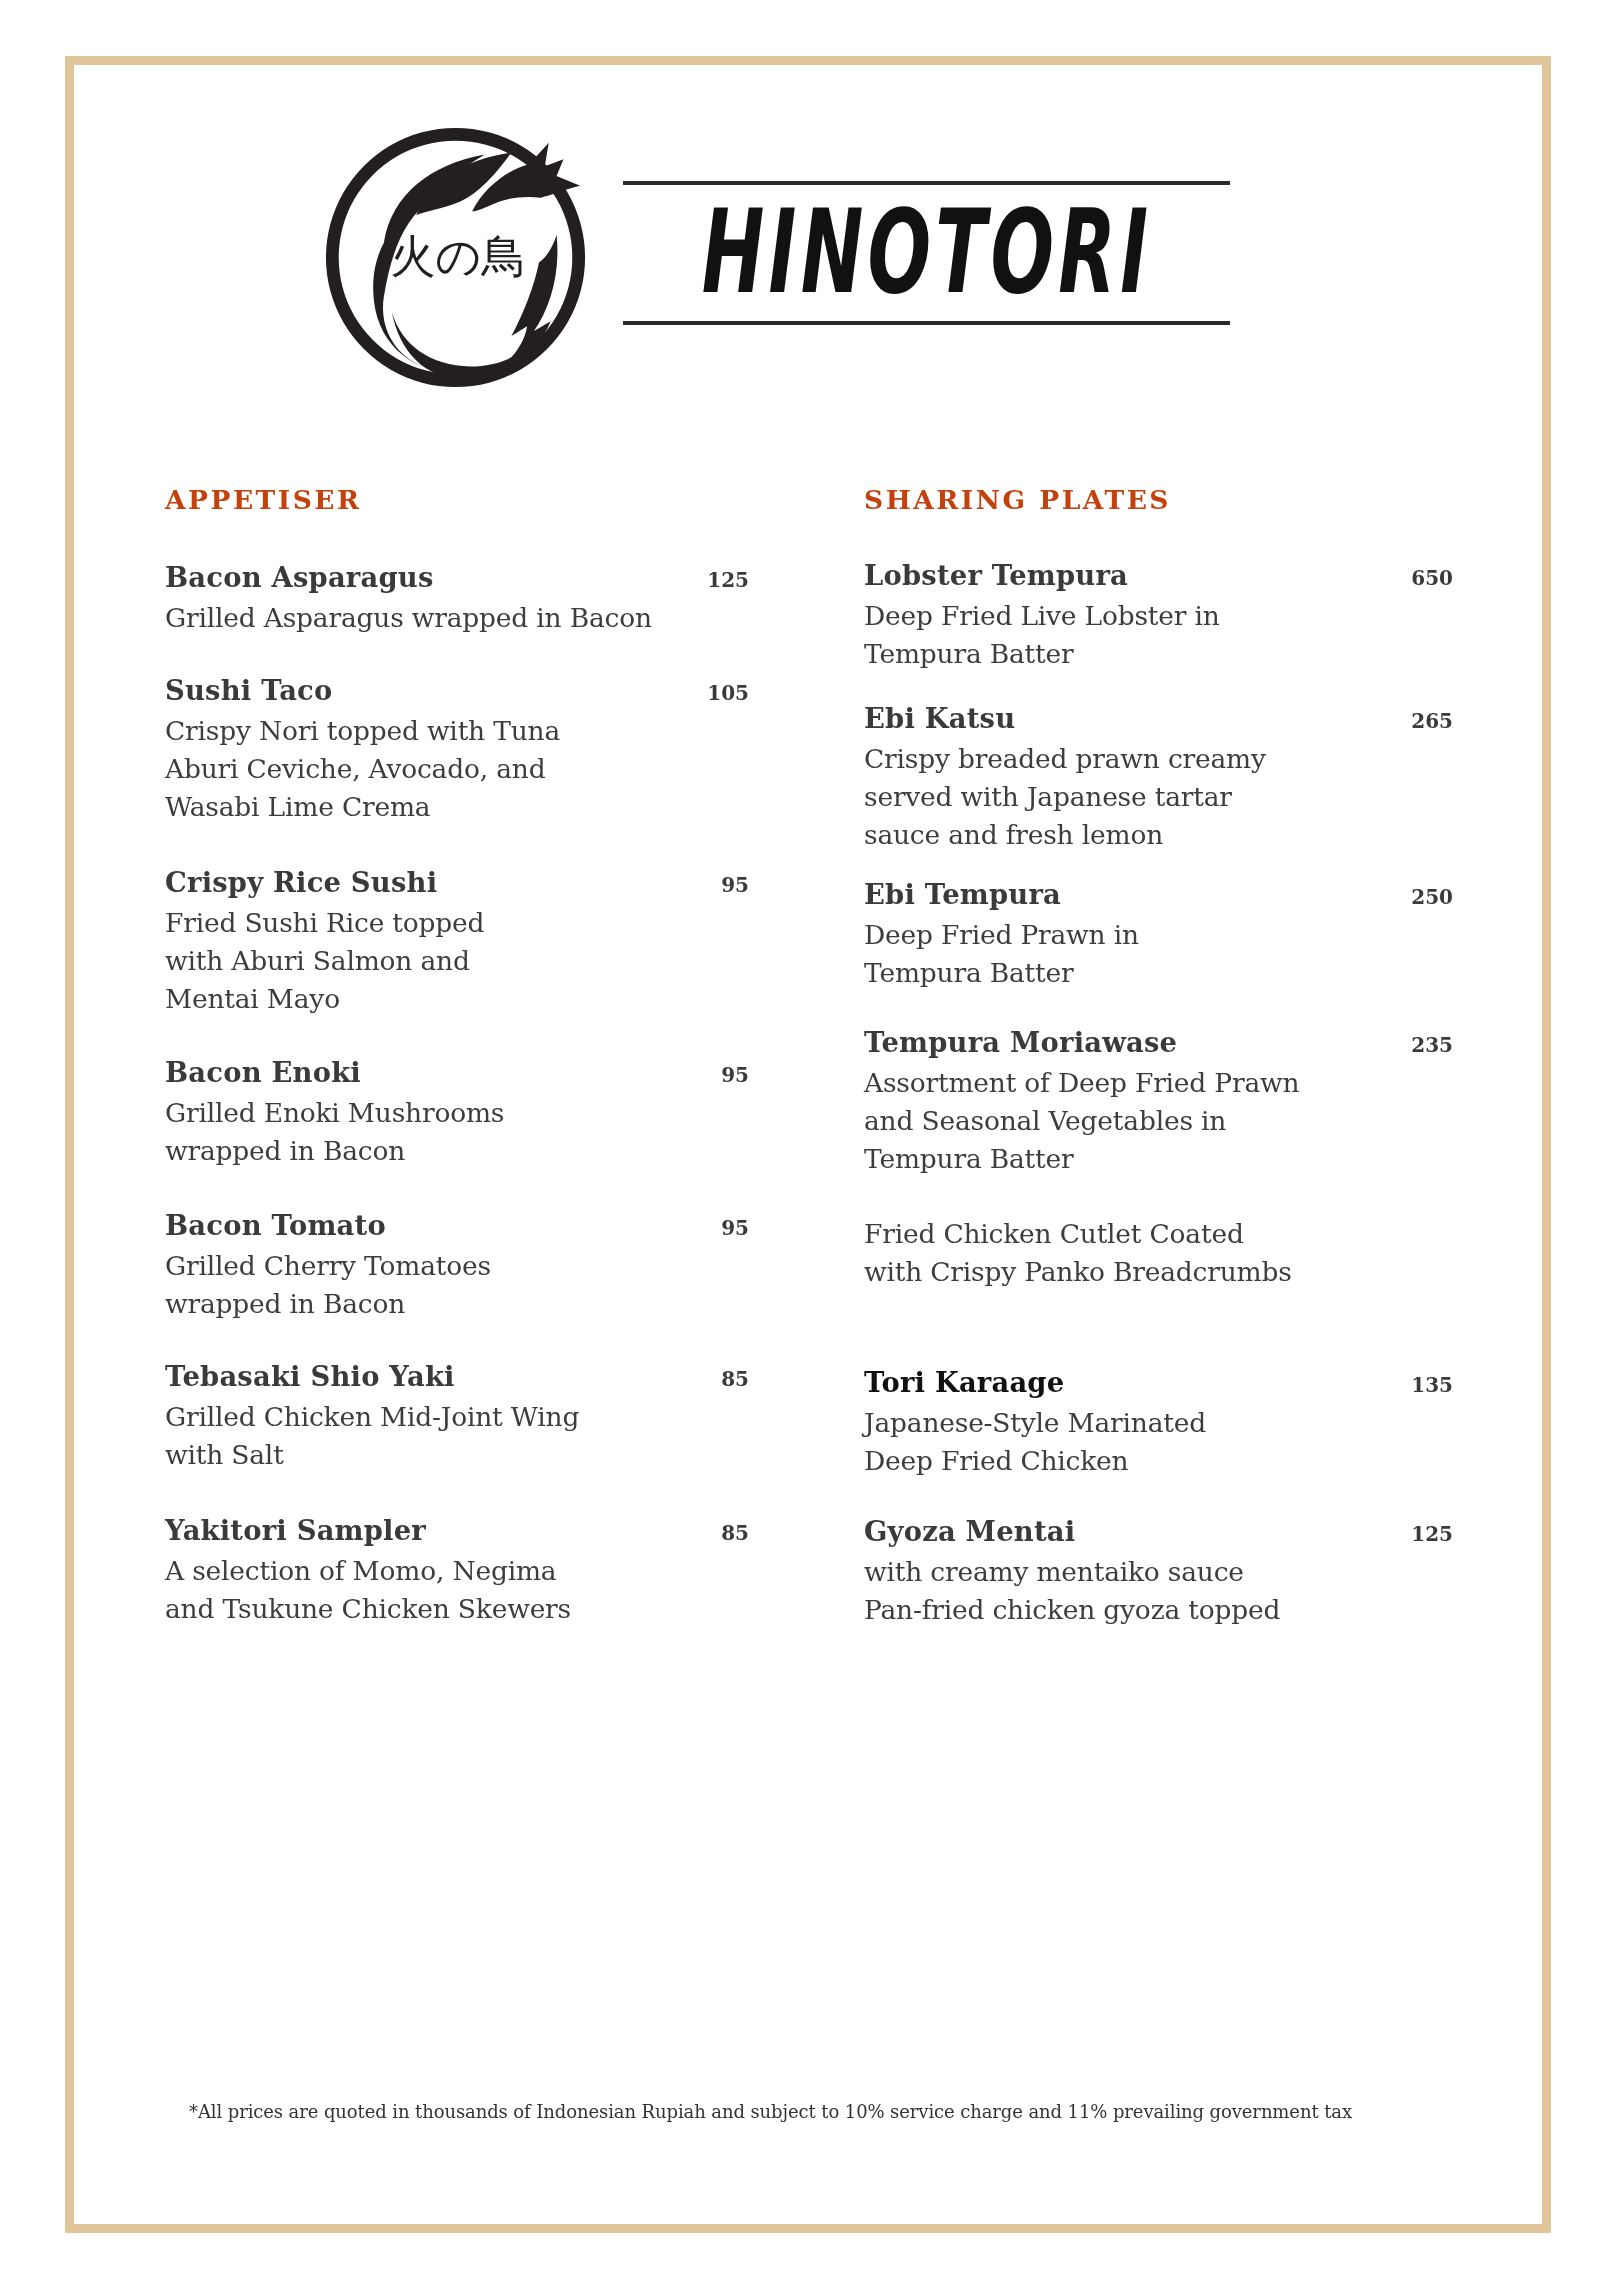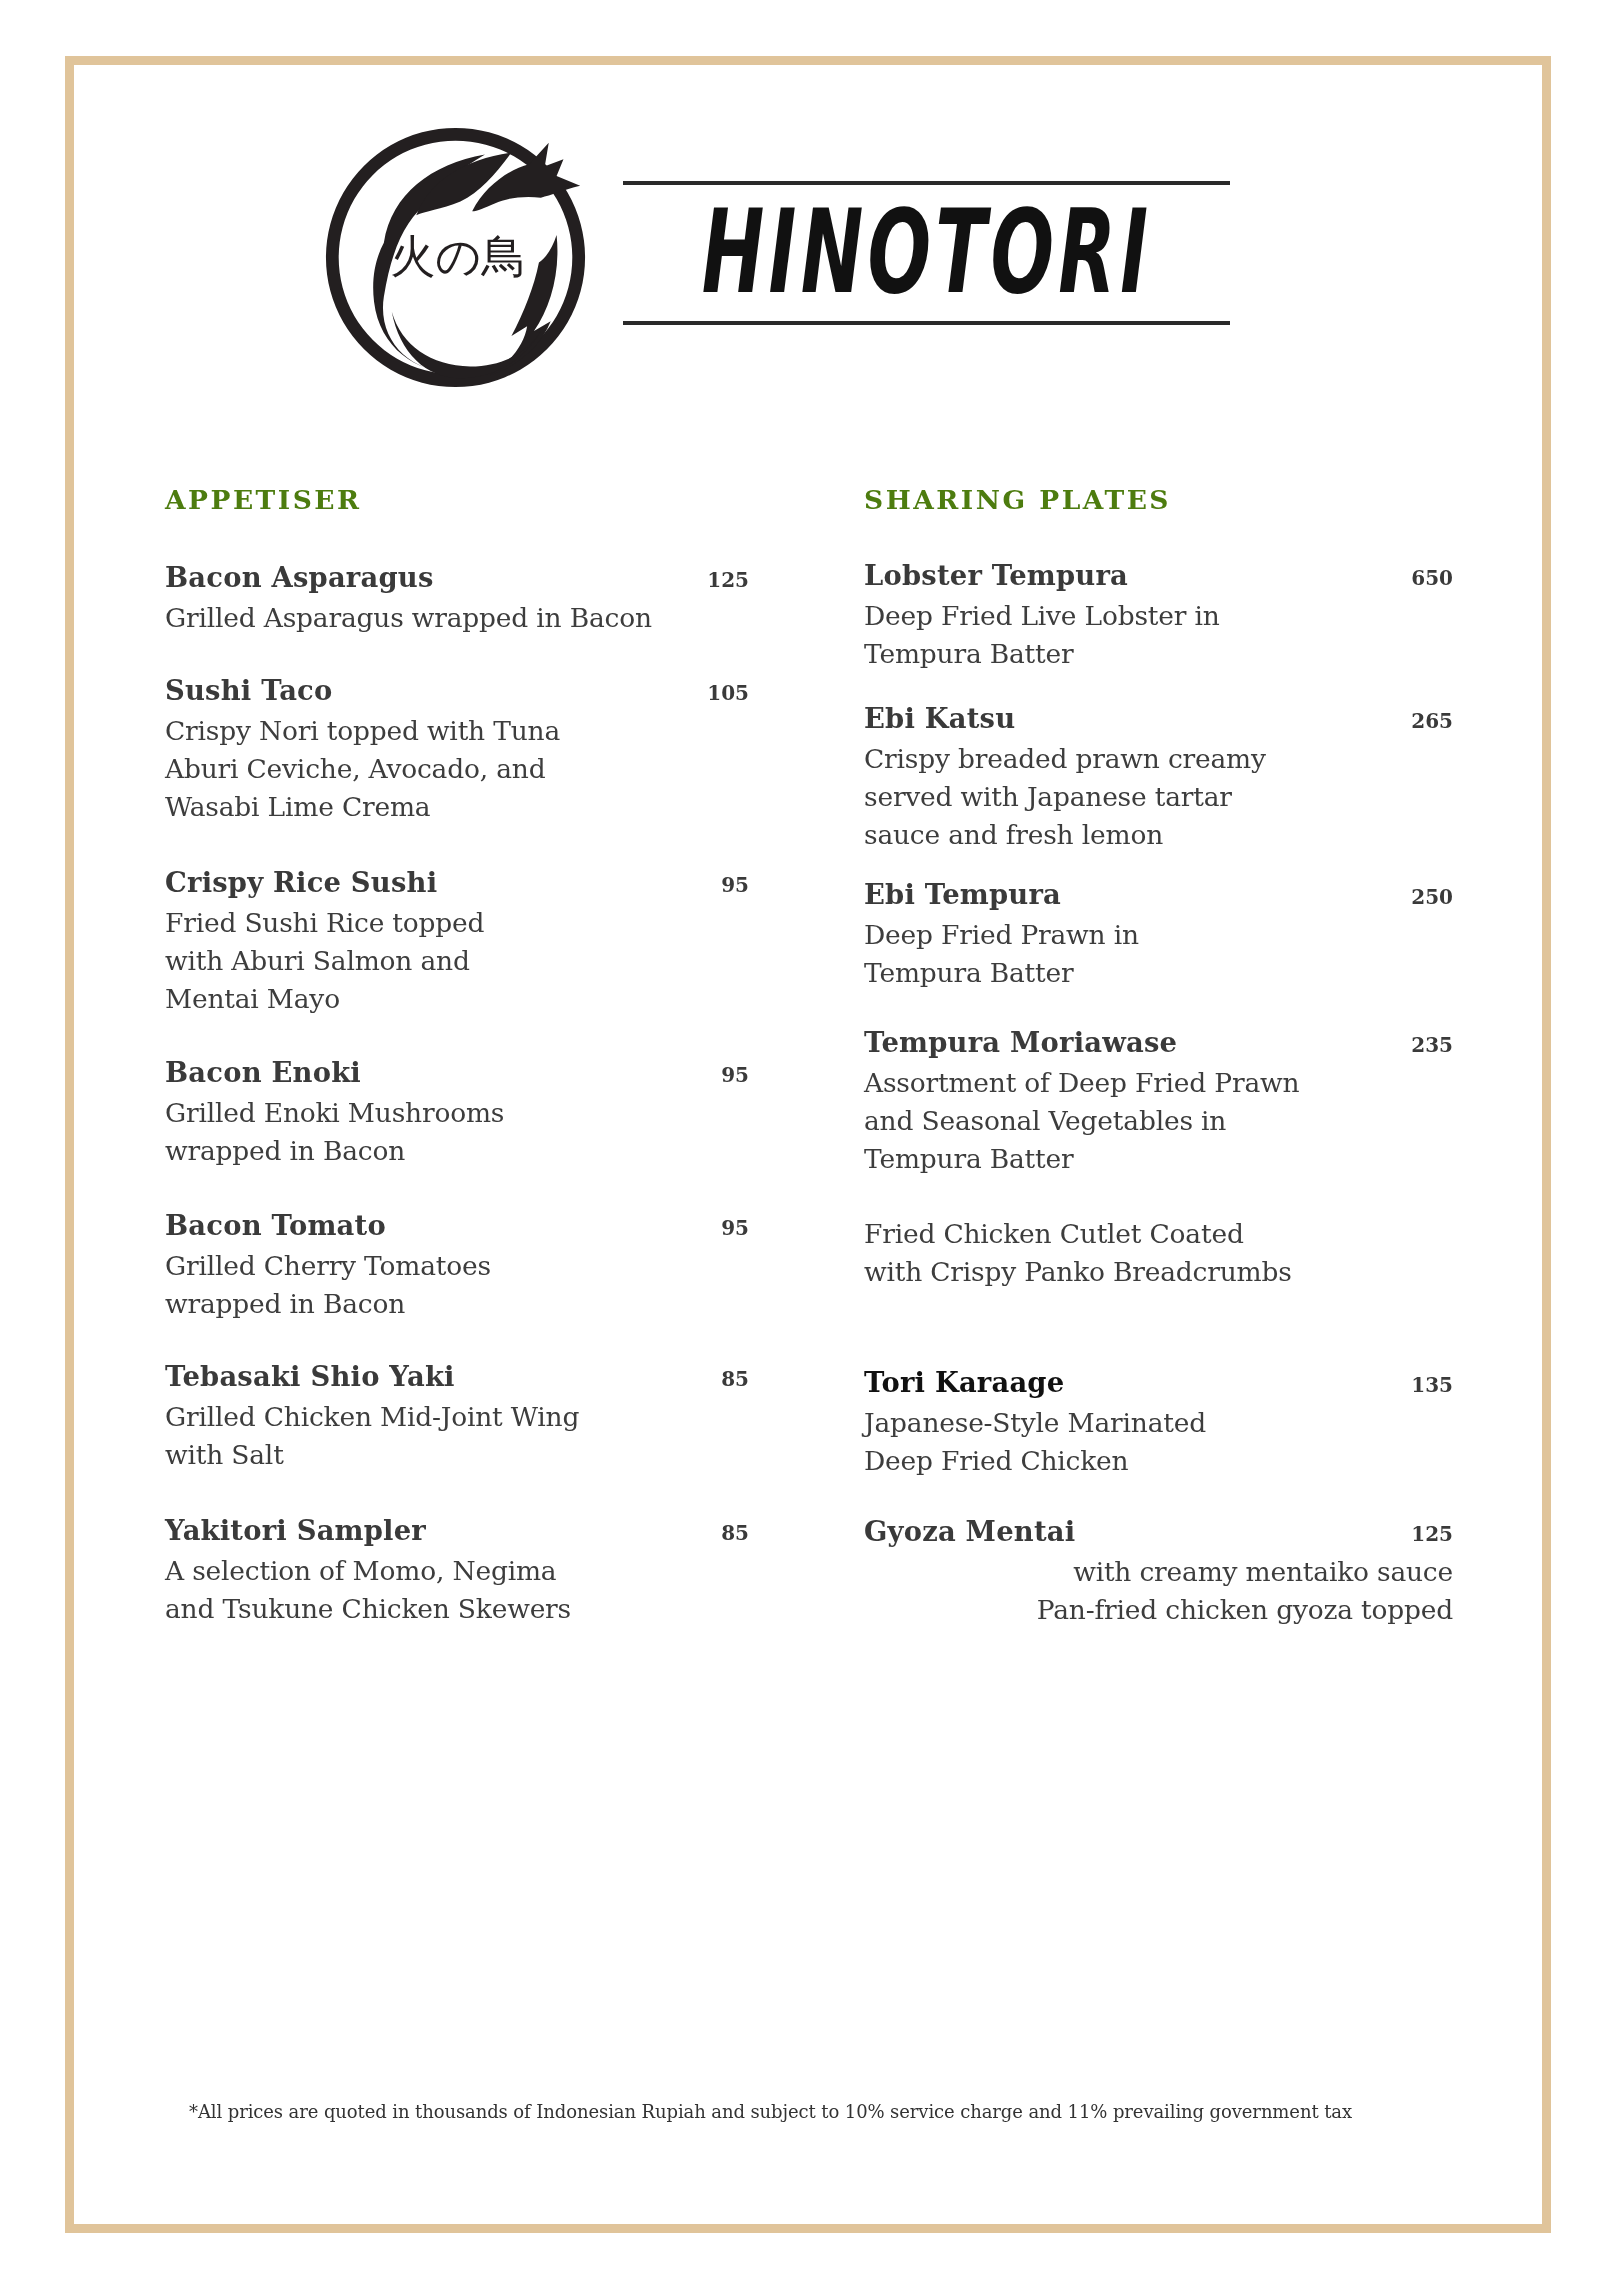--- a/index.html
+++ b/index.html
@@ -9,21 +9,21 @@
            border: 9.8px solid #e0c49a; box-sizing: content-box; }
   .logo { position: absolute; left: 323px; top: 125px; width: 265px; height: 265px; }
   .brand-rule { position: absolute; left: 623px; width: 607px; height: 3.9px; background: #2a2a2a; }
   .brand-rule.top { top: 181px; }
   .brand-rule.bottom { top: 321px; }
   .brand-title { position: absolute; left: 623px; top: 192px; width: 607px; height: 122px;
                  display: flex; align-items: center; justify-content: center; }
   .brand-title svg { display: block; }
   .section-heading { position: absolute; top: 482px; font-family: "DejaVu Serif", serif;
                      font-weight: bold; font-size: 26.5px; line-height: 35px; letter-spacing: 2.5px;
-                     color: #4d7c0f; margin: 0; }
+                     color: #c2410c; margin: 0; }
   .item { position: absolute; }
   .item-head { display: flex; justify-content: space-between; align-items: baseline; }
   .item-name { font-weight: bold; font-size: 27.4px; line-height: 37px; color: #3a3a3a; letter-spacing: 0.2px; }
   .item-name.dark { color: #111111; }
   .item-price { font-weight: bold; font-size: 20px; line-height: 37px; color: #3a3a3a; }
   .item-desc { font-size: 26.5px; line-height: 38px; color: #3d3d3d; letter-spacing: -0.2px; }
   .item-desc span { display: block; white-space: nowrap; }
   .left-col { left: 165px; width: 584px; }
   .right-col { left: 864px; width: 589px; }
   .footer-note { position: absolute; left: 189px; top: 2098px; width: 1245px;
@@ -200,21 +200,21 @@
   <div class="item-head">
     <span class="item-name dark">Tori Karaage</span>
     <span class="item-price">135</span>
   </div>
   <div class="item-desc">
     <span>Japanese-Style Marinated</span>
     <span>Deep Fried Chicken</span>
   </div>
 </div>
 
-<div class="item right-col" style="top:1513px;text-align:right;">
+<div class="item right-col" style="top:1513px;">
   <div class="item-head">
     <span class="item-name">Gyoza Mentai</span>
     <span class="item-price">125</span>
   </div>
   <div class="item-desc">
     <span>with creamy mentaiko sauce</span>
     <span>Pan-fried chicken gyoza topped</span>
   </div>
 </div>
 

